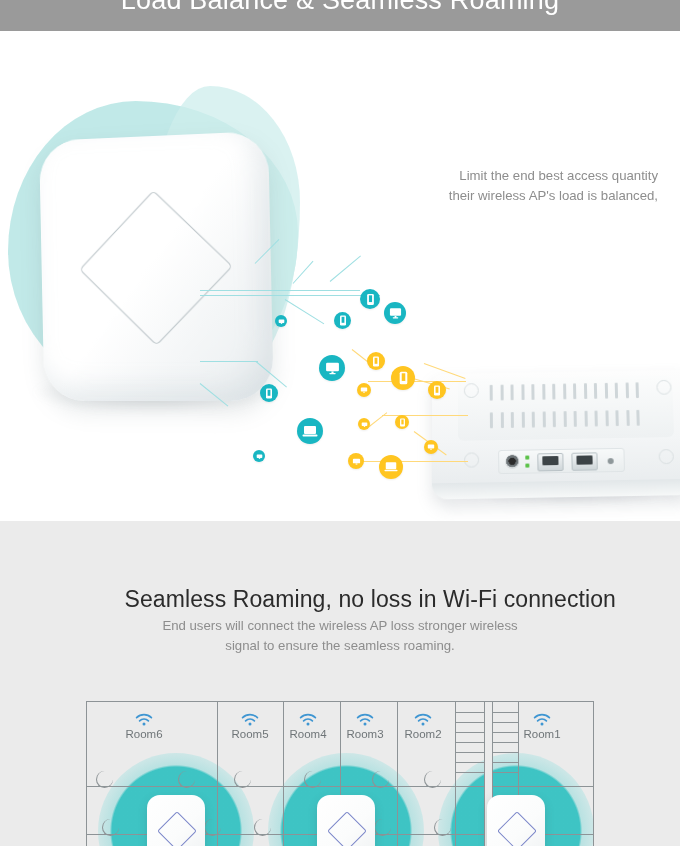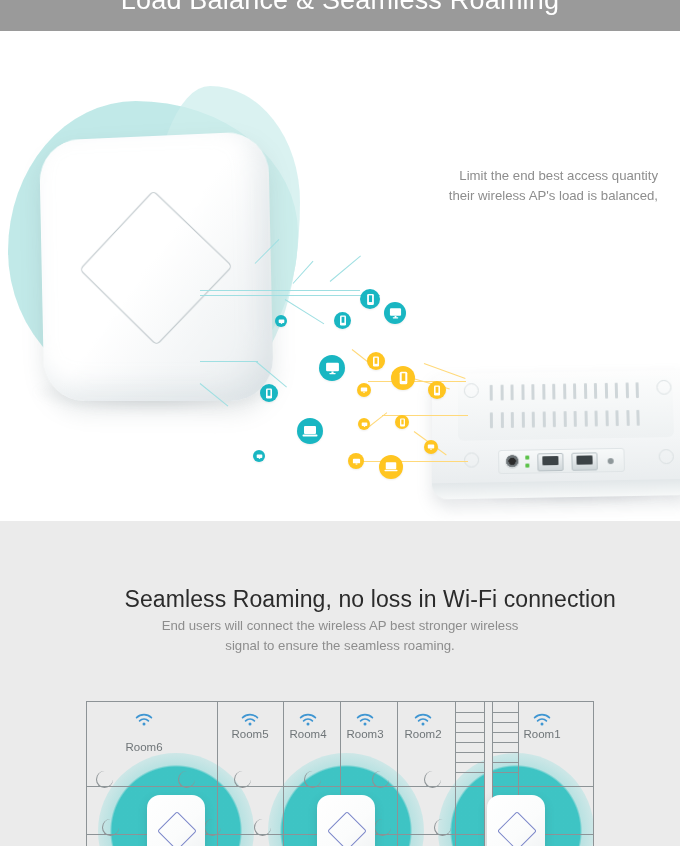--- a/index.html
+++ b/index.html
@@ -379,21 +379,21 @@
 
     <div class="s1-body">
       <div>Limit the end best access quantity</div>
       <div>their wireless AP's load is balanced,</div>
     </div>
   </div>
 
   <div class="sec2">
     <div class="s2-head">Seamless Roaming, no loss in Wi-Fi connection</div>
     <div class="s2-body">
-      <div>End users will connect the wireless AP best stronger wireless</div>
+      <div>End users will connect the wireless AP loss stronger wireless</div>
       <div>signal to ensure the seamless roaming.</div>
     </div>
   </div>
 
   <div class="plan">
 
     <div class="coverage" style="left:12px;top:52px;width:156px;height:156px;opacity:.95;"></div>
     <div class="coverage" style="left:182px;top:52px;width:156px;height:156px;opacity:.95;"></div>
     <div class="coverage" style="left:352px;top:52px;width:156px;height:156px;opacity:.95;"></div>
 
@@ -431,21 +431,21 @@
       <div class="stair-mid"></div>
     </div>
 
     <div class="wifi-ico" style="left:48px;top:12px;">
       <svg width="20" height="14" viewBox="0 0 20 14">
           <path d="M10 12.6a1.5 1.5 0 110-3 1.5 1.5 0 010 3z" fill="#3f96d2"></path>
           <path d="M5.6 7.8a6.3 6.3 0 018.8 0" stroke="#3f96d2" stroke-width="1.7" fill="none" stroke-linecap="round"></path>
           <path d="M2.6 4.6a10.6 10.6 0 0114.8 0" stroke="#3f96d2" stroke-width="1.7" fill="none" stroke-linecap="round"></path>
         </svg>
     </div>
-    <div class="room-label" style="left:15px;top:40px;">Room6</div>
+    <div class="room-label" style="left:15px;top:27px;">Room6</div>
 
     <div class="wifi-ico" style="left:154px;top:12px;">
       <svg width="20" height="14" viewBox="0 0 20 14">
           <path d="M10 12.6a1.5 1.5 0 110-3 1.5 1.5 0 010 3z" fill="#3f96d2"></path>
           <path d="M5.6 7.8a6.3 6.3 0 018.8 0" stroke="#3f96d2" stroke-width="1.7" fill="none" stroke-linecap="round"></path>
           <path d="M2.6 4.6a10.6 10.6 0 0114.8 0" stroke="#3f96d2" stroke-width="1.7" fill="none" stroke-linecap="round"></path>
         </svg>
     </div>
     <div class="room-label" style="left:121px;top:27px;">Room5</div>
 

